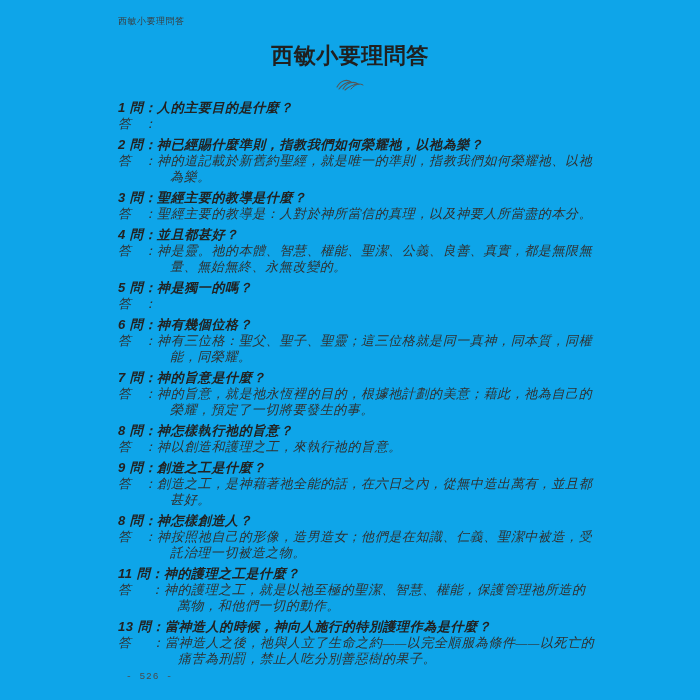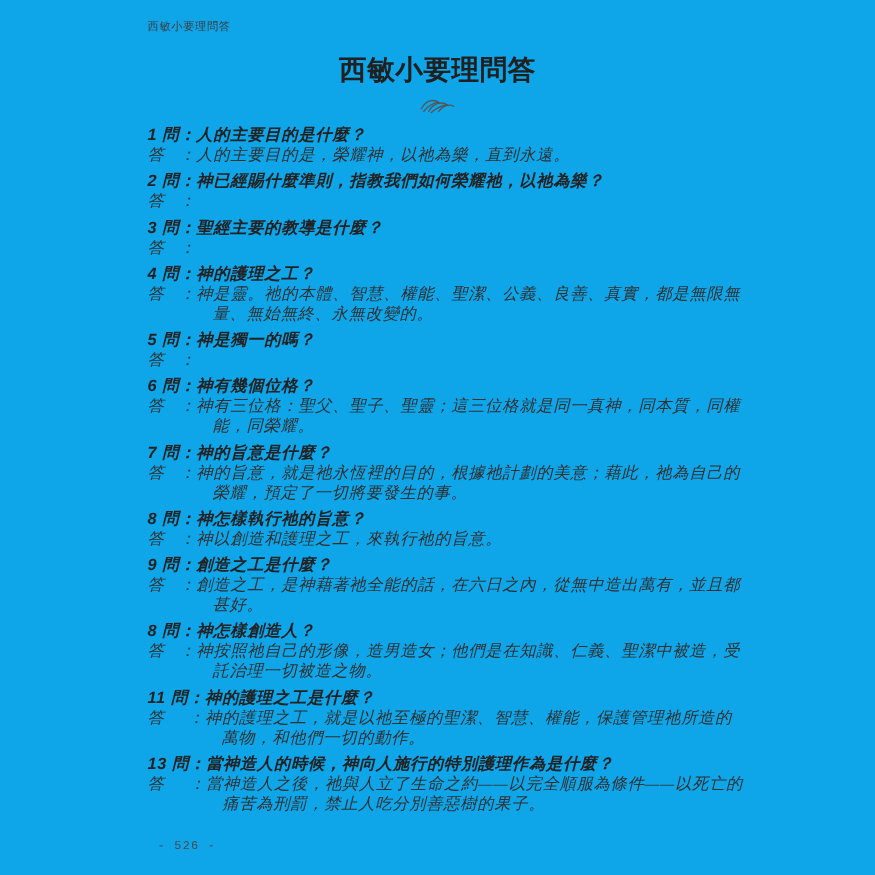--- a/index.html
+++ b/index.html
@@ -102,43 +102,44 @@
     </svg>
   </div>
 
   <div class="qa-list">
   <div class="qa">
     <span class="q-cell q-label"><span>1</span><span class="q-word">問</span></span>
     <span class="q-cell">：</span>
     <span class="q-cell cell-text">人的主要目的是什麼？</span>
     <span class="a-cell">答</span>
     <span class="a-cell">：</span>
-    <span class="a-cell cell-text">人的主要目的是，榮耀神，以祂為樂，直到永遠。</span>
   </div>
 
   <div class="qa">
     <span class="q-cell q-label"><span>2</span><span class="q-word">問</span></span>
     <span class="q-cell">：</span>
     <span class="q-cell cell-text">神已經賜什麼準則，指教我們如何榮耀祂，以祂為樂？</span>
     <span class="a-cell">答</span>
     <span class="a-cell">：</span>
+    <span class="a-cell cell-text">神的道記載於新舊約聖經，就是唯一的準則，指教我們如何榮耀祂、以祂為樂。</span>
   </div>
 
   <div class="qa">
     <span class="q-cell q-label"><span>3</span><span class="q-word">問</span></span>
     <span class="q-cell">：</span>
     <span class="q-cell cell-text">聖經主要的教導是什麼？</span>
     <span class="a-cell">答</span>
     <span class="a-cell">：</span>
+    <span class="a-cell cell-text">聖經主要的教導是：人對於神所當信的真理，以及神要人所當盡的本分。</span>
   </div>
 
   <div class="qa">
     <span class="q-cell q-label"><span>4</span><span class="q-word">問</span></span>
     <span class="q-cell">：</span>
-    <span class="q-cell cell-text">神的護理之工？</span>
+    <span class="q-cell cell-text">並且都甚好？</span>
     <span class="a-cell">答</span>
     <span class="a-cell">：</span>
     <span class="a-cell cell-text">神是靈。祂的本體、智慧、權能、聖潔、公義、良善、真實，都是無限無量、無始無終、永無改變的。</span>
   </div>
 
   <div class="qa">
     <span class="q-cell q-label"><span>5</span><span class="q-word">問</span></span>
     <span class="q-cell">：</span>
     <span class="q-cell cell-text">神是獨一的嗎？</span>
     <span class="a-cell">答</span>

